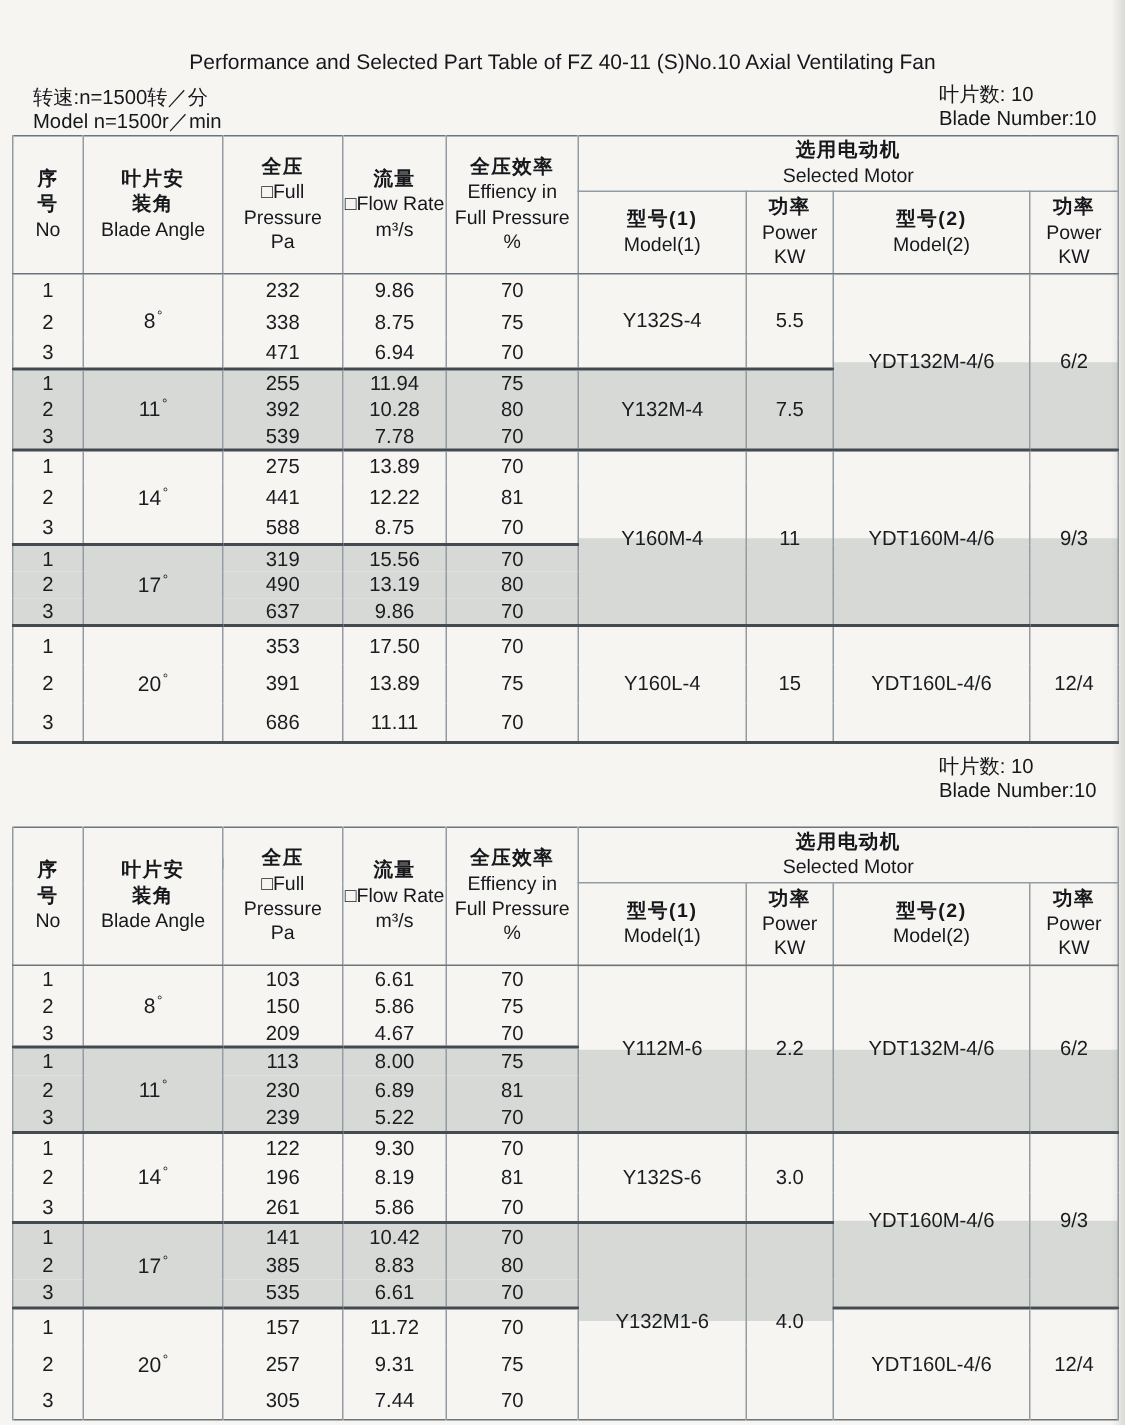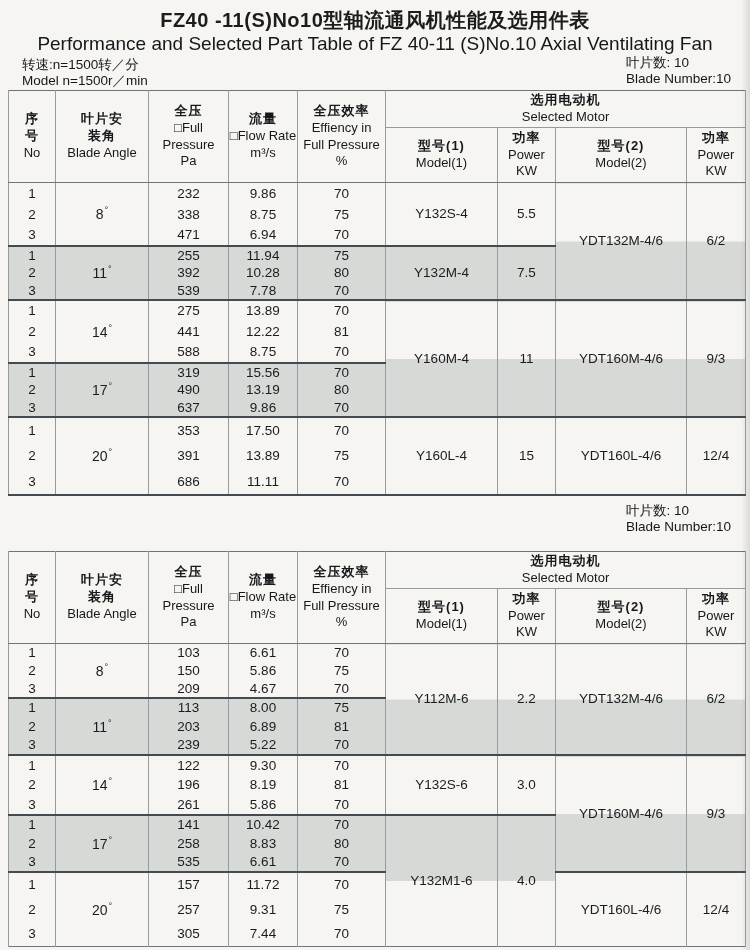--- a/index.html
+++ b/index.html
@@ -15,21 +15,21 @@
     content:'';position:absolute;right:0;top:0;bottom:0;width:9px;
     background:linear-gradient(to left, rgba(110,110,110,0.20), rgba(110,110,110,0));
     pointer-events:none;
   }
   .title{
     position:absolute;top:7px;left:0;right:0;
     text-align:center;font-size:20px;font-weight:bold;letter-spacing:0.5px;
   }
   .subtitle{
     position:absolute;top:33px;left:0;right:0;
-    text-align:center;font-size:19px;font-weight:normal;color:#15171a;
+    text-align:center;font-size:14px;font-weight:normal;color:#15171a;
   }
   .info{position:absolute;font-size:13.5px;line-height:1.22;color:#15171a;}
   .info div{white-space:nowrap;}
   .info-1-left{left:22px;top:57px;}
   .info-1-right{left:626px;top:55px;}
   .info-2-left{left:27px;top:507px;margin-top:44px;}
   .info-2-right{left:626px;top:503px;}
 
   .tablewrap{position:absolute;left:8px;}
   .s0{top:90px;}
@@ -62,21 +62,20 @@
   tr.gstart td{border-top:2px solid #434b50;}
 
   .s0 tr.g0{height:21px}.s0 tr.g1{height:18px}.s0 tr.g2{height:21px}.s0 tr.g3{height:18px}.s0 tr.g4{height:26px}
   .s1 tr.g0{height:18px}.s1 tr.g1{height:19px}.s1 tr.g2{height:20px}.s1 tr.g3{height:19px}.s1 tr.g4{height:25px}
 </style>
 </head>
 <body>
 
 <div class="page">
 
-  <div class="title">FZ40 -11(S)No10型轴流通风机性能及选用件表</div>
   <div class="subtitle">Performance and Selected Part Table of FZ 40-11 (S)No.10 Axial Ventilating Fan</div>
 
   <div class="info info-1-left">
     <div>转速:n=1500转／分</div>
     <div>Model n=1500r／min</div>
   </div>
   <div class="info info-1-right">
     <div>叶片数: 10</div>
     <div>Blade Number:10</div>
   </div>
@@ -366,21 +365,21 @@
           </tr>
           <tr class="g1 shaded gstart">
             <td>1</td>
             <td class="blade" rowspan="3"><span>11</span><span class="deg">°</span></td>
             <td>113</td>
             <td>8.00</td>
             <td>75</td>
           </tr>
           <tr class="g1 shaded">
             <td>2</td>
-            <td>203</td>
+            <td>230</td>
             <td>6.89</td>
             <td>81</td>
           </tr>
           <tr class="g1 shaded">
             <td>3</td>
             <td>239</td>
             <td>5.22</td>
             <td>70</td>
           </tr>
           <tr class="g2 gstart">
@@ -410,21 +409,21 @@
             <td>1</td>
             <td class="blade" rowspan="3"><span>17</span><span class="deg">°</span></td>
             <td>141</td>
             <td>10.42</td>
             <td>70</td>
             <td class="motor" rowspan="6" style="background: linear-gradient(rgb(215, 217, 215) 0%, rgb(215, 217, 215) 50%, rgb(246, 245, 242) 50%, rgb(246, 245, 242) 100%);">Y132M1-6</td>
             <td class="motor" rowspan="6" style="background: linear-gradient(rgb(215, 217, 215) 0%, rgb(215, 217, 215) 50%, rgb(246, 245, 242) 50%, rgb(246, 245, 242) 100%);">4.0</td>
           </tr>
           <tr class="g3 shaded">
             <td>2</td>
-            <td>258</td>
+            <td>385</td>
             <td>8.83</td>
             <td>80</td>
           </tr>
           <tr class="g3 shaded">
             <td>3</td>
             <td>535</td>
             <td>6.61</td>
             <td>70</td>
           </tr>
           <tr class="g4 gstart">

